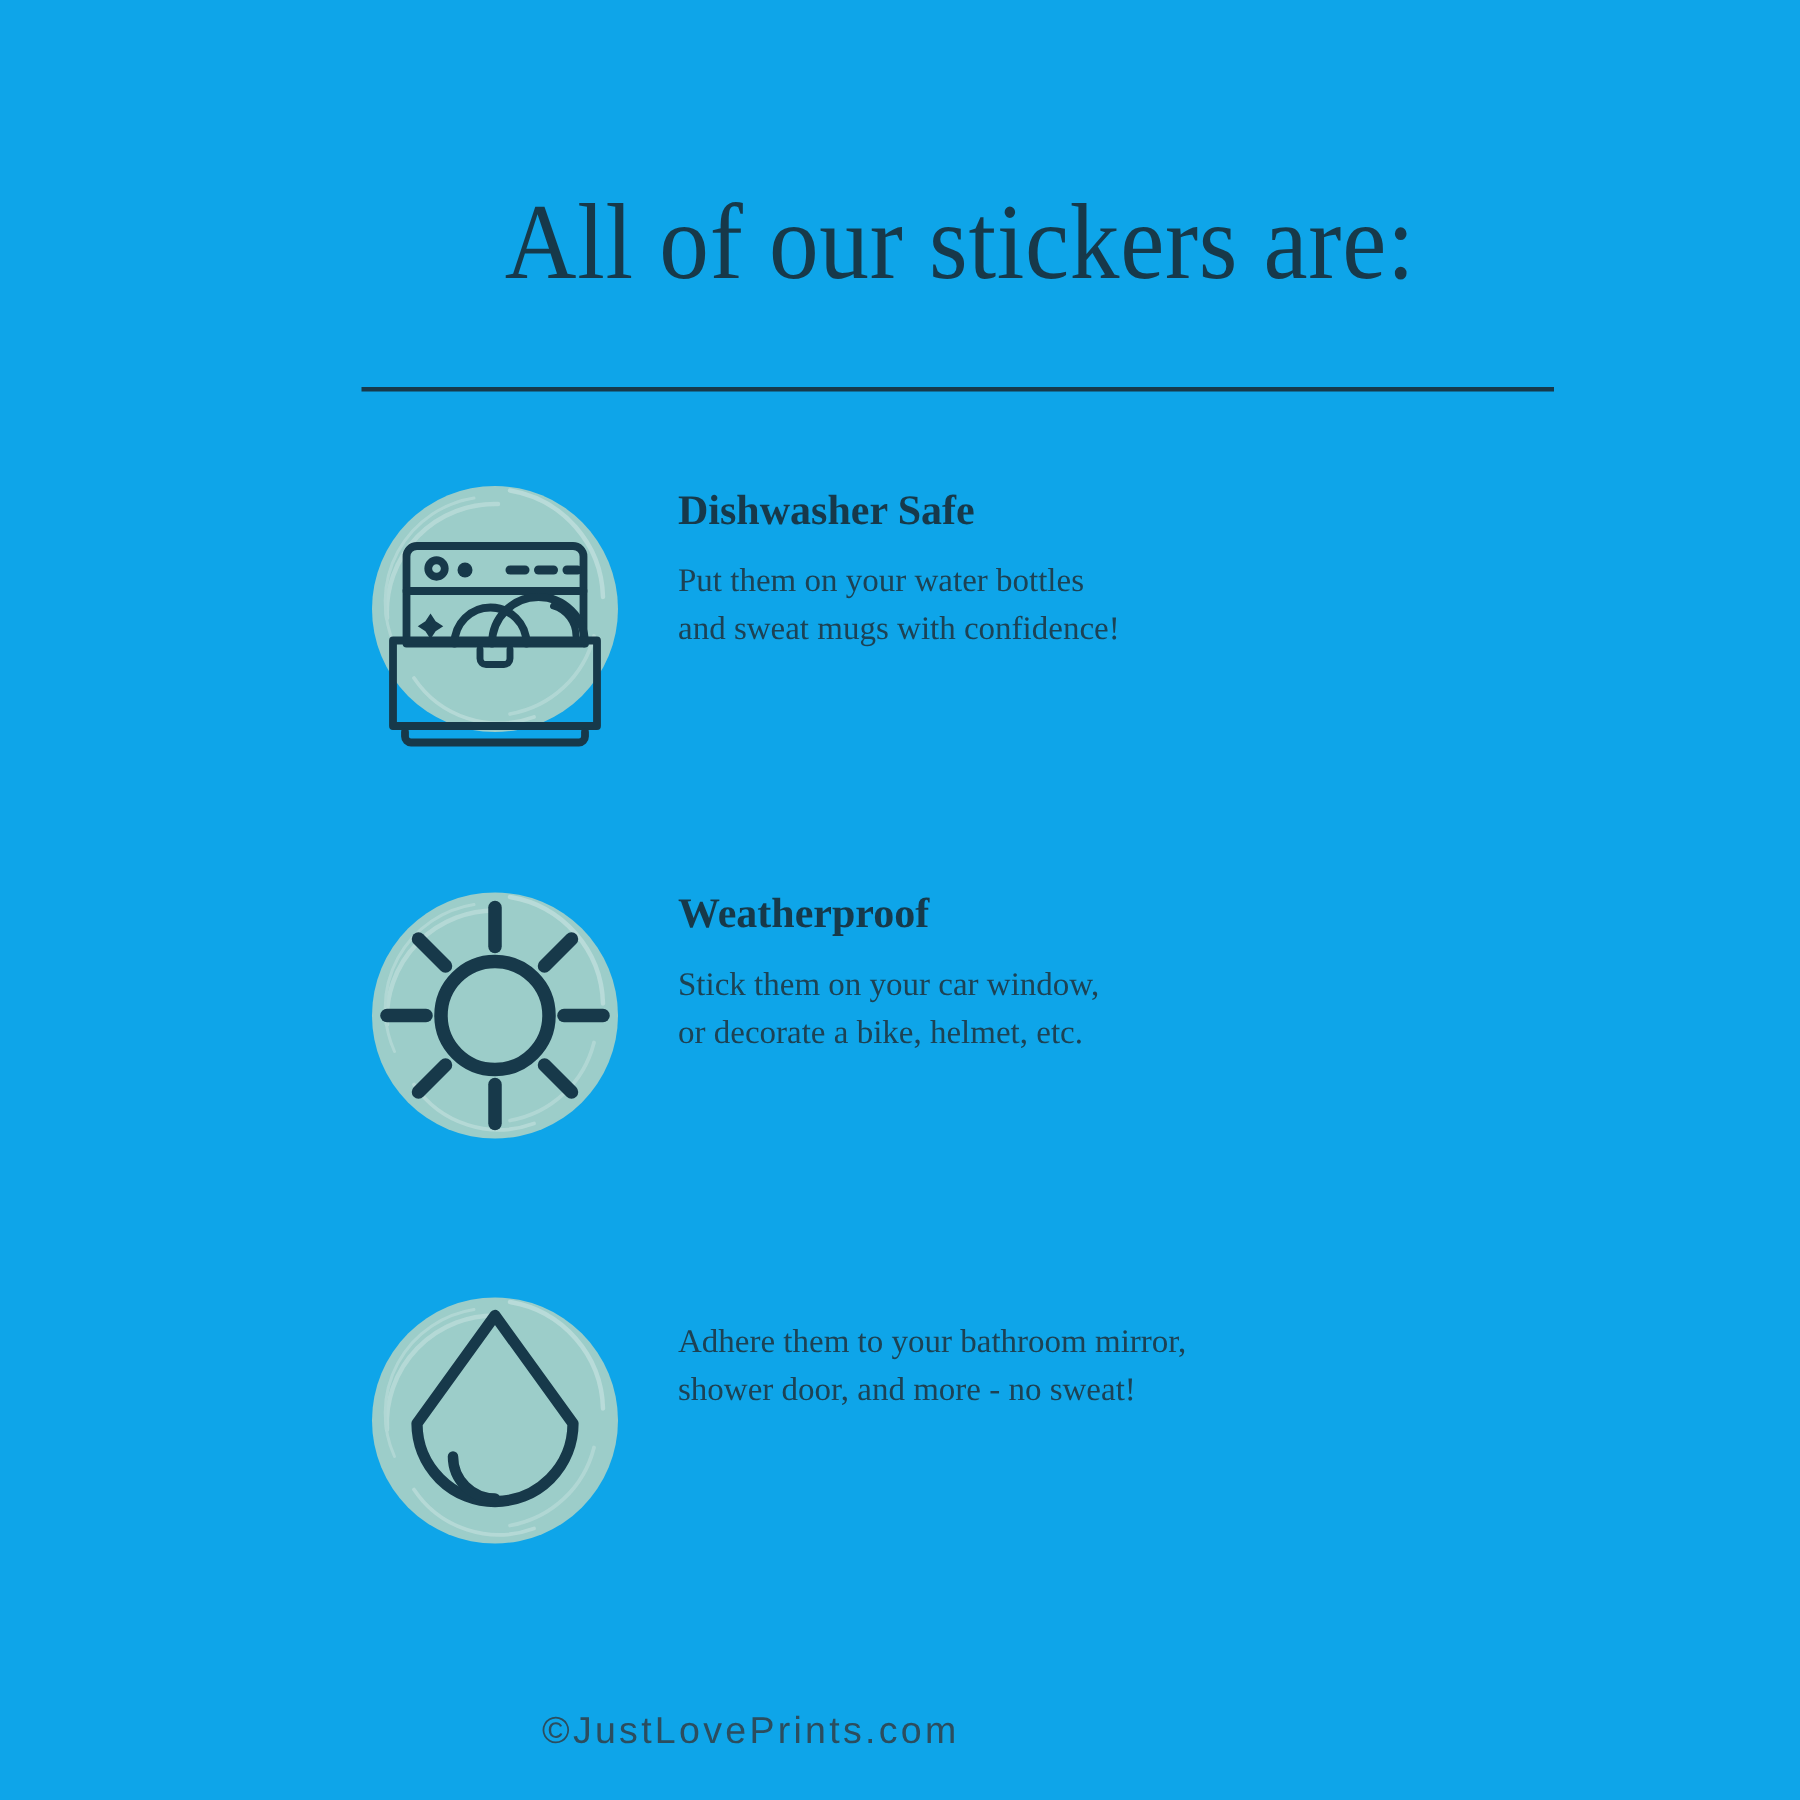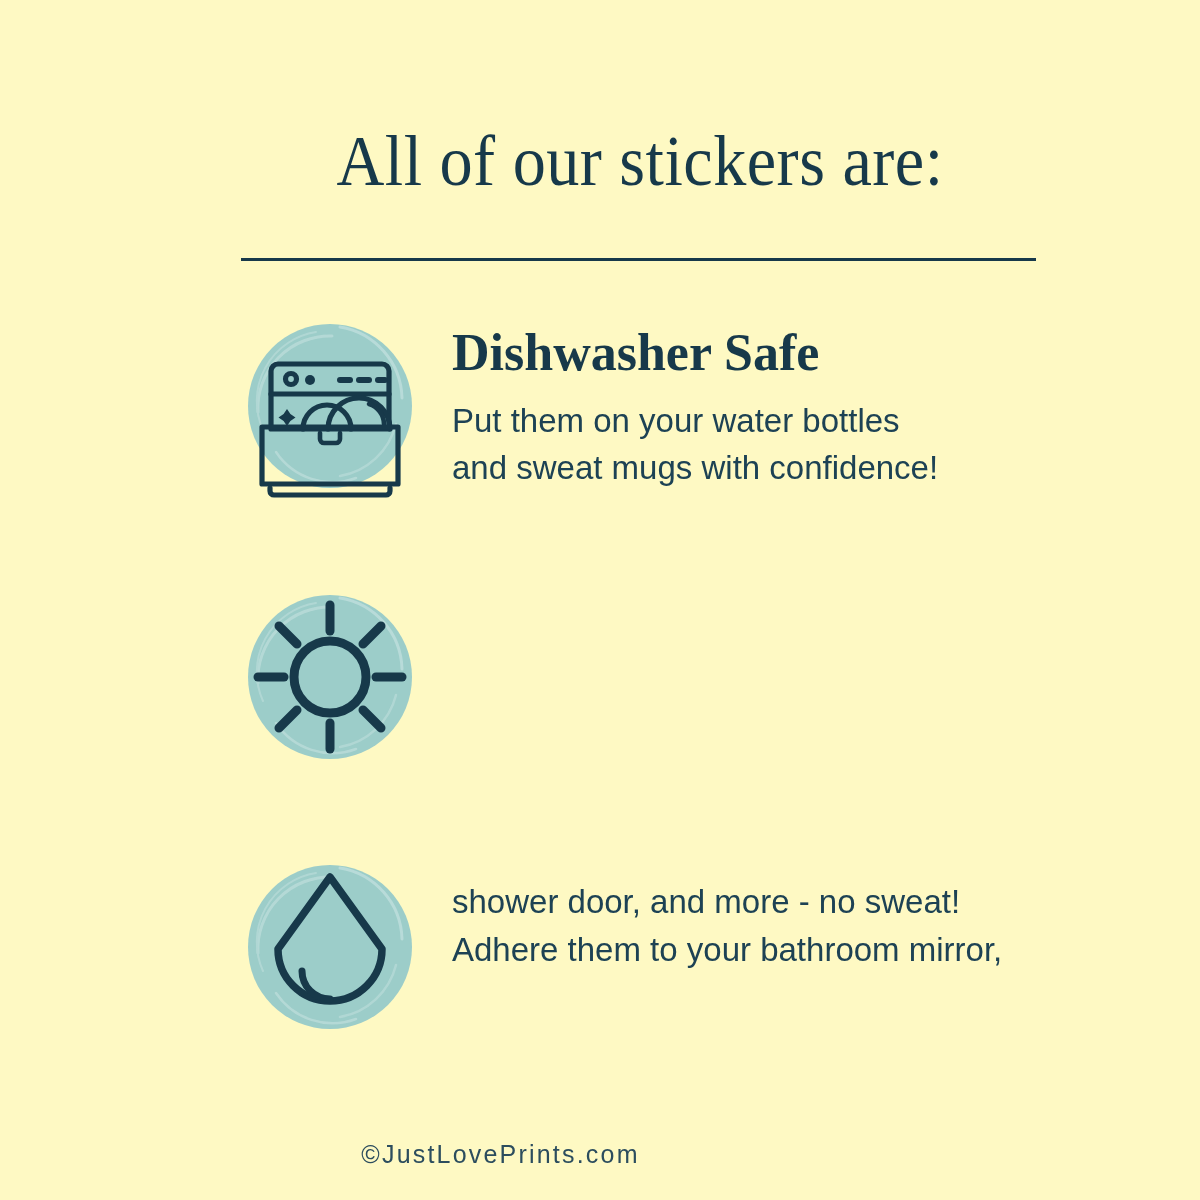--- a/index.html
+++ b/index.html
@@ -12,21 +12,21 @@
     height: 1200px;
     background: #cfdce1;
     font-family: "Liberation Sans", sans-serif;
     overflow: hidden;
   }
 
   .poster {
     position: relative;
     width: 1200px;
     height: 1200px;
-    background: #fef9c3;
+    background: #0ea5e9;
     box-sizing: border-box;
   }
 
   
   .title-wrap {
     position: absolute;
     left: 240px;
     top: 125px;
     width: 800px;
   }
@@ -82,31 +82,31 @@
   .feature-text {
     position: absolute;
     left: 216px;
     top: 0;
     width: 700px;
   }
   .feature-heading {
     margin: 0;
     font-family: "Liberation Serif", "DejaVu Serif", serif;
     font-weight: 700;
-    font-size: 52px;
+    font-size: 28px;
     line-height: 1.05;
     letter-spacing: 0px;
     color: #17394a;
     white-space: nowrap;
   }
   .feature-body {
     margin: 16px 0 0 0;
-    font-family: Liberation Sans, sans-serif;
+    font-family: Liberation Serif, serif;
     font-weight: 400;
-    font-size: 33px;
+    font-size: 22px;
     line-height: 1.45;
     color: #1d4254;
     white-space: nowrap;
   }
   .feature-body .line { display: block; }
 
   
   .feature-1 .feature-text { top: 14px; }
   .feature-2 .feature-text { top: 12px; }
   .feature-3 .feature-text { top: 9px; }
@@ -220,20 +220,27 @@
             <line x1="94" y1="140" x2="94" y2="166"></line>
             <line x1="22" y1="94" x2="48" y2="94"></line>
             <line x1="140" y1="94" x2="166" y2="94"></line>
             <line x1="43" y1="43" x2="61" y2="61"></line>
             <line x1="127" y1="127" x2="145" y2="145"></line>
             <line x1="145" y1="43" x2="127" y2="61"></line>
             <line x1="61" y1="127" x2="43" y2="145"></line>
           </g>
         </svg>
       </div>
+      <div class="feature-text">
+        <h2 class="feature-heading">Weatherproof</h2>
+        <p class="feature-body">
+          <span class="line">Stick them on your car window,</span>
+          <span class="line">or decorate a bike, helmet, etc.</span>
+        </p>
+      </div>
     </div>
 
     <div class="feature feature-3">
       <div class="icon-badge">
         <svg width="188" height="188" viewBox="0 0 188 188">
           <defs>
             <clipPath id="clip3">
                 <circle cx="94" cy="94" r="82"></circle>
               </clipPath>
           </defs>
@@ -247,22 +254,22 @@
             <path d="M40 140 A68 68 0 0 0 120 166" fill="none" stroke="#c9e3e0" stroke-width="2.5" stroke-linecap="round"></path>
           </g>
           <g fill="none" stroke="#17394a" stroke-width="7.5" stroke-linecap="round" stroke-linejoin="round">
             <path d="M94 24 L146 96 A52 52 0 1 1 42 96 Z"></path>
             <path d="M66 118 a28 28 0 0 0 28 28" stroke-width="7"></path>
           </g>
         </svg>
       </div>
       <div class="feature-text">
         <p class="feature-body">
+          <span class="line">Adhere them to your bathroom mirror,</span>
           <span class="line">shower door, and more - no sweat!</span>
-          <span class="line">Adhere them to your bathroom mirror,</span>
         </p>
       </div>
     </div>
 
   </div>
 
   <div class="footer">
     <span class="footer-text">©JustLovePrints.com</span>
   </div>
 

